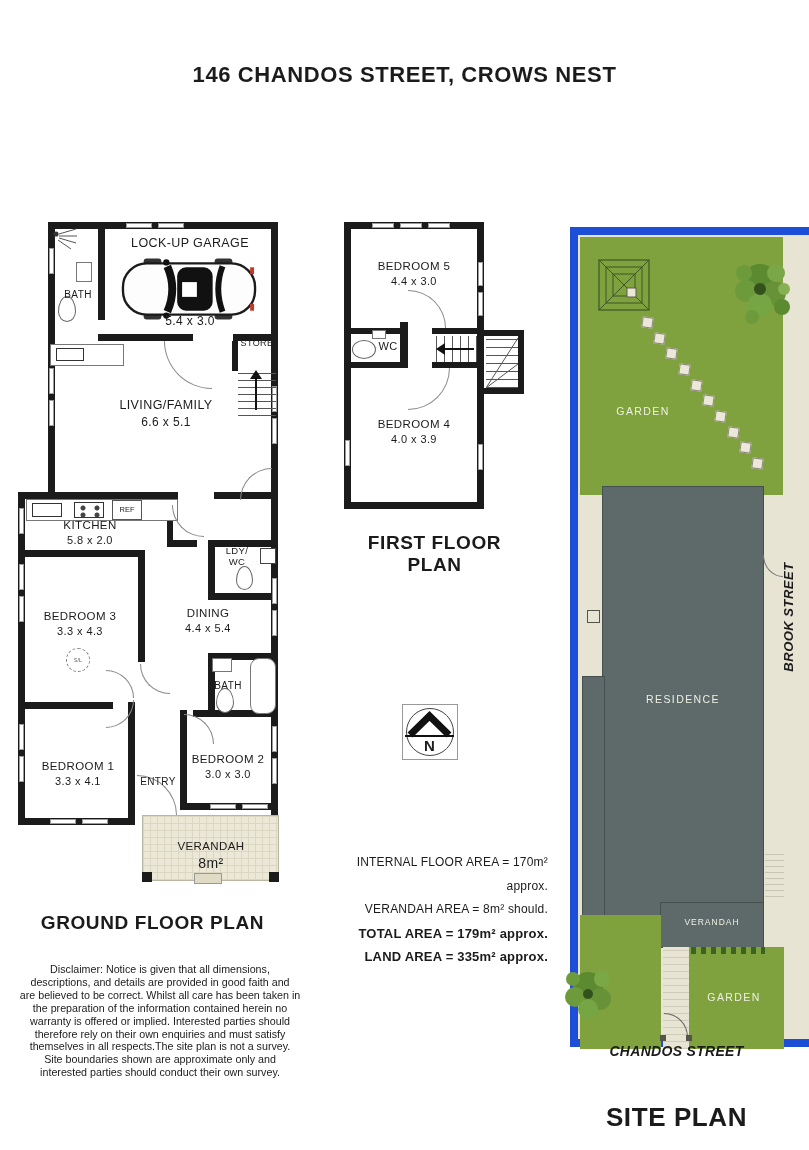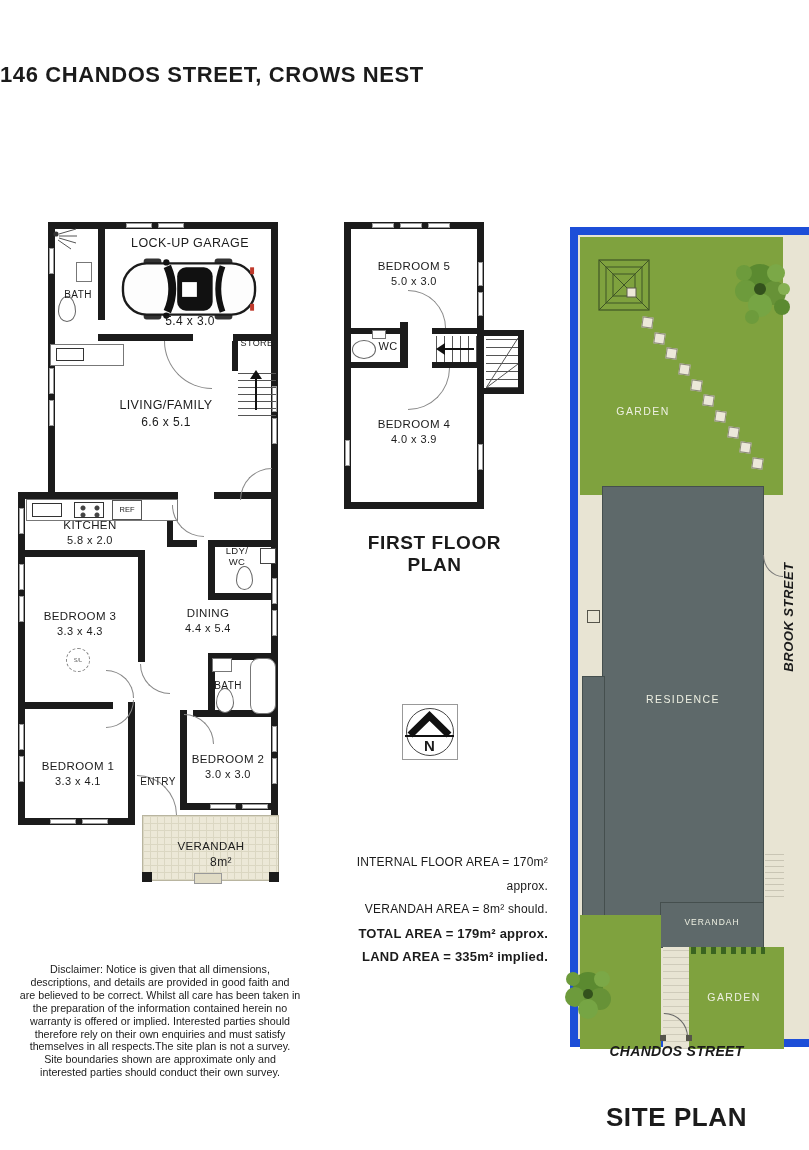--- a/index.html
+++ b/index.html
@@ -9,21 +9,21 @@
   .w{position:absolute;background:#1b1b1b}
   .win{position:absolute;background:#fff;border:1px solid #9a9a9a;box-sizing:border-box}
   .lbl{position:absolute;text-align:center;letter-spacing:.4px;line-height:1.2;white-space:pre-line}
   .fix{position:absolute;border:1px solid #777;background:#fff;box-sizing:border-box}
   .wcfix{position:absolute;border:1px solid #666;background:#fff;border-radius:50% 50% 50% 50%/60% 60% 40% 40%;box-sizing:border-box}
   .arc{position:absolute;box-sizing:border-box;background:transparent}
   .plan-title{position:absolute;font-weight:bold;font-size:19px;text-align:center;letter-spacing:.6px}
   .stair{position:absolute}
   .stone{position:absolute;width:9px;height:9px;background:#ece8d9;border:1px solid #8b8a78;transform:rotate(8deg)}
   .sitelbl{position:absolute;text-align:center;color:#eef0e2;letter-spacing:1.4px;font-size:10.5px}
-  .title{position:absolute;left:0;top:62px;width:809px;font-size:22px;font-weight:bold;letter-spacing:.6px}
+  .title{position:absolute;left:0;top:62px;width:809px;text-align:center;font-size:22px;font-weight:bold;letter-spacing:.6px}
   .areas{position:absolute;left:318px;top:851px;width:230px;text-align:right}
   .areas div{line-height:23.5px}
   .a-norm{font-size:12px;letter-spacing:.2px}
   .a-bold{font-size:13px;font-weight:bold;letter-spacing:.2px}
   .disclaimer{position:absolute;left:16px;top:963px;width:288px;text-align:center;font-size:10.7px;line-height:12.9px;white-space:pre-line}
   .verandah-floor{position:absolute;background-color:#ece8d7;
      background-image:repeating-linear-gradient(0deg,#dbd7c2 0 1px,transparent 1px 7px),
                       repeating-linear-gradient(90deg,#dbd7c2 0 1px,transparent 1px 7px);
      border:1px solid #b9b5a0;box-sizing:border-box}
   .green{position:absolute;background:#7fa23e}
@@ -161,22 +161,23 @@
     <div class="lbl" style="left:16px;top:407px;width:100px;font-size:11px">3.3 x 4.3</div>
     <div class="lbl" style="left:144px;top:389px;width:100px;font-size:11.5px">DINING</div>
     <div class="lbl" style="left:144px;top:404px;width:100px;font-size:11px">4.4 x 5.4</div>
     <div class="lbl" style="left:189px;top:462px;width:50px;font-size:10px">BATH</div>
     <div class="lbl" style="left:14px;top:542px;width:100px;font-size:11.5px">BEDROOM 1</div>
     <div class="lbl" style="left:14px;top:557px;width:100px;font-size:11px">3.3 x 4.1</div>
     <div class="lbl" style="left:122px;top:558px;width:44px;font-size:10px">ENTRY</div>
     <div class="lbl" style="left:164px;top:535px;width:100px;font-size:11.5px">BEDROOM 2</div>
     <div class="lbl" style="left:164px;top:550px;width:100px;font-size:11px">3.0 x 3.0</div>
     <div class="lbl" style="left:147px;top:622px;width:100px;font-size:11.5px">VERANDAH</div>
-    <div class="lbl" style="left:157px;top:637px;width:100px;font-size:12px">8m²</div>
-  </div>
+    <div class="lbl" style="left:147px;top:637px;width:100px;font-size:14px">8m²</div>
+  </div>
+  <div class="plan-title" style="left:40px;top:912px;width:225px">GROUND FLOOR PLAN</div>
 
   <div class="abs" style="left:342px;top:218px;width:190px;height:300px">
     <div class="w" style="left:2px;top:4px;width:140px;height:7px"></div>
     <div class="w" style="left:2px;top:4px;width:7px;height:287px"></div>
     <div class="w" style="left:135px;top:4px;width:7px;height:287px"></div>
     <div class="w" style="left:2px;top:284px;width:140px;height:7px"></div>
     <div class="w" style="left:142px;top:112px;width:40px;height:6px"></div>
     <div class="w" style="left:176px;top:112px;width:6px;height:64px"></div>
     <div class="w" style="left:142px;top:170px;width:40px;height:6px"></div>
     <div class="w" style="left:9px;top:110px;width:49px;height:6px"></div>
@@ -202,41 +203,41 @@
     <div class="w" style="left:102px;top:130px;width:30px;height:2px;background:#111"></div>
     <div class="abs" style="left:94px;top:125px;width:0;height:0;border-top:6px solid transparent;border-bottom:6px solid transparent;border-right:9px solid #111"></div>
 
     <div class="arc" style="left:66px;top:72px;width:38px;height:38px;border-right:1px solid #888;border-top:1px solid #888;border-top-right-radius:100%"></div>
     <div class="arc" style="left:66px;top:150px;width:42px;height:42px;border-right:1px solid #888;border-bottom:1px solid #888;border-bottom-right-radius:100%"></div>
 
     <div class="fix" style="left:30px;top:112px;width:14px;height:9px"></div>
     <div class="abs" style="left:10px;top:122px;width:22px;height:17px;border:1px solid #666;border-radius:50%;background:#fff"></div>
 
     <div class="lbl" style="left:22px;top:42px;width:100px;font-size:11.5px">BEDROOM 5</div>
-    <div class="lbl" style="left:22px;top:57px;width:100px;font-size:11px">5.0 x 3.0</div>
+    <div class="lbl" style="left:22px;top:57px;width:100px;font-size:11px">4.4 x 3.0</div>
     <div class="lbl" style="left:32px;top:122px;width:28px;font-size:11px">WC</div>
     <div class="lbl" style="left:22px;top:200px;width:100px;font-size:11.5px">BEDROOM 4</div>
     <div class="lbl" style="left:22px;top:215px;width:100px;font-size:11px">4.0 x 3.9</div>
   </div>
   <div class="plan-title" style="left:342px;top:532px;width:185px">FIRST FLOOR PLAN</div>
 
   <div class="abs" style="left:402px;top:704px;width:56px;height:56px;border:1.5px solid #999;background:#fff;box-sizing:border-box">
     <div class="abs" style="left:3px;top:3px;width:46px;height:46px;border:1.3px solid #444;border-radius:50%"></div>
     <svg class="abs" style="left:0;top:0" width="53" height="34">
       <path d="M7 30 L26.5 11 L46 30" fill="none" stroke="#111" stroke-width="7"></path>
     </svg>
     <div class="w" style="left:2px;top:30px;width:49px;height:2px;background:#111"></div>
     <div class="lbl" style="left:0;top:32px;width:53px;font-size:15px;font-weight:bold">N</div>
   </div>
 
   <div class="areas">
     <div class="a-norm">INTERNAL FLOOR AREA = 170m² approx.</div>
     <div class="a-norm">VERANDAH AREA = 8m² should.</div>
     <div class="a-bold">TOTAL AREA = 179m² approx.</div>
-    <div class="a-bold">LAND AREA = 335m² implied.</div>
+    <div class="a-bold">LAND AREA = 335m² approx.</div>
   </div>
 
   <div class="disclaimer">Disclaimer: Notice is given that all dimensions,
 descriptions, and details are provided in good faith and
 are believed to be correct. Whilst all care has been taken in
 the preparation of the information contained herein no
 warranty is offered or implied. Interested parties should
 therefore rely on their own enquiries and must satisfy
 themselves in all respects.The site plan is not a survey.
 Site boundaries shown are approximate only and

